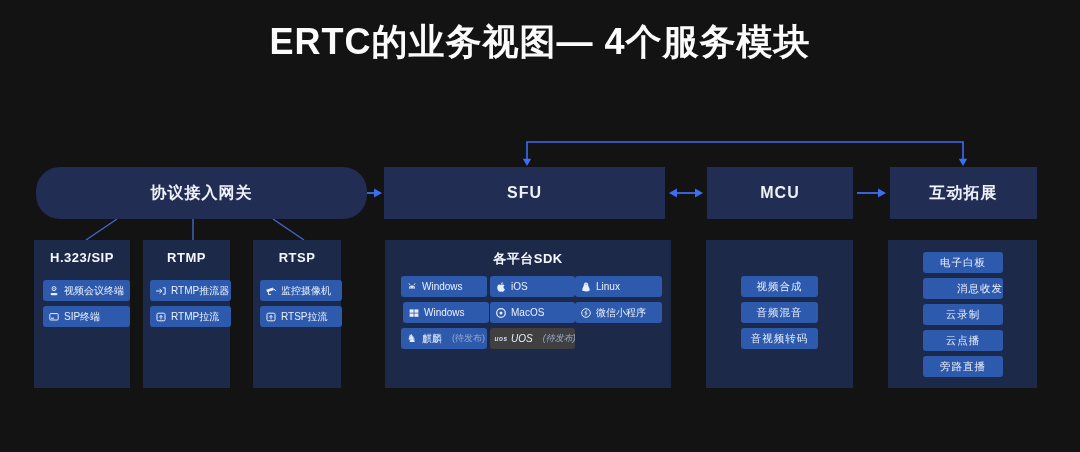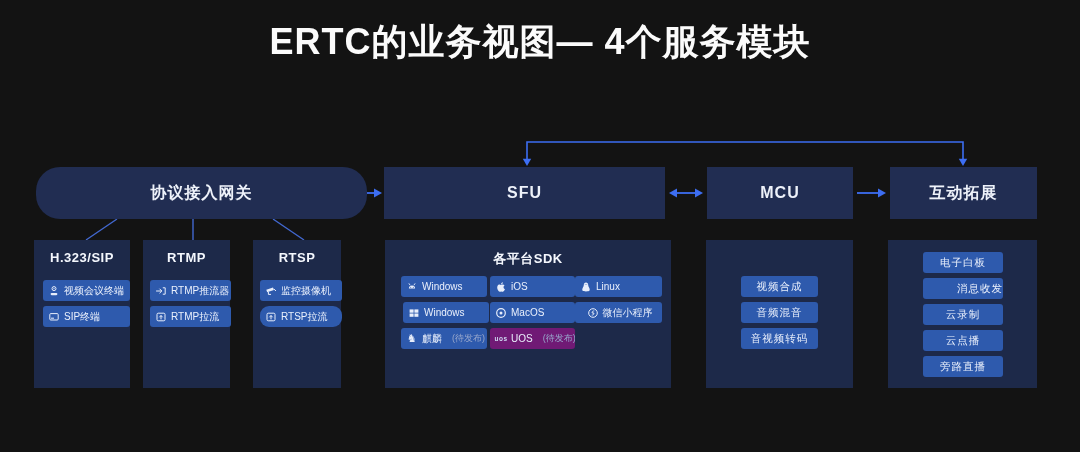--- a/index.html
+++ b/index.html
@@ -23,21 +23,21 @@
     position:absolute;top:10px;left:0;width:100%;text-align:center;
     color:#f4f7fd;font-size:13px;font-weight:bold;letter-spacing:0.5px;
   }
   .chip{
     position:absolute;height:21px;background:#2e5aad;border-radius:3px;
     display:flex;align-items:center;color:#eaf0fc;font-size:10px;
     white-space:nowrap;overflow:hidden;
   }
   .chip.icon-chip{padding:0 3px 0 5px;gap:4px;justify-content:flex-start;}
   .chip.text-chip{justify-content:center;font-size:10.5px;letter-spacing:1px;}
-  .chip.chip-muted{background:#701a75;}
+  .chip.chip-muted{background:#404040;font-style:italic;}
   .chip .ic{display:flex;align-items:center;justify-content:center;width:12px;height:12px;flex:0 0 auto;}
   .chip .glyph-ic{font-size:11px;line-height:11px;color:#e8eefb;font-family:"DejaVu Sans",sans-serif;}
   .chip .uos-ic{font-size:6.5px;font-weight:bold;color:#cfdbf3;letter-spacing:0.5px;}
   .chip-suffix{color:#98a7cc;font-size:9px;margin-left:6px;}
   svg.overlay{position:absolute;left:0;top:0;pointer-events:none;}
   .icsvg{display:block;}
 </style>
 </head>
 <body>
 
@@ -134,21 +134,21 @@
     <div class="chip icon-chip" style="left:7px;top:40px;width:74px;">
       <span class="ic">
         <svg class="icsvg" width="12" height="12" viewBox="0 0 12 12">
           <path d="M1.3 4.7 8 2.4l.9 2.5-6.7 2.3z" fill="#e8eefb"></path>
           <path d="M3.4 7.4v2h2.2" fill="none" stroke="#e8eefb" stroke-width="1" stroke-linecap="round"></path>
           <path d="M9.2 4.3l1.5 1.4" stroke="#e8eefb" stroke-width="1" stroke-linecap="round"></path>
         </svg>
       </span>
       <span>监控摄像机</span>
     </div>
-    <div class="chip icon-chip" style="left:7px;top:66px;width:74px;border-radius:9px;">
+    <div class="chip icon-chip" style="left:7px;top:66px;width:74px;">
       <span class="ic">
         <svg class="icsvg" width="12" height="12" viewBox="0 0 12 12">
           <rect x="2" y="2.2" width="8" height="7.6" rx="1.2" fill="none" stroke="#e8eefb" stroke-width="1"></rect>
           <path d="M6 8V4.8" stroke="#e8eefb" stroke-width="1" stroke-linecap="round"></path>
           <path d="M4.6 6 6 4.5 7.4 6" fill="none" stroke="#e8eefb" stroke-width="1" stroke-linecap="round" stroke-linejoin="round"></path>
         </svg>
       </span>
       <span>RTSP拉流</span>
     </div>
   </div>
@@ -200,21 +200,21 @@
     </div>
     <div class="chip icon-chip" style="left:105px;top:62px;width:77px;">
       <span class="ic">
         <svg class="icsvg" width="12" height="12" viewBox="0 0 12 12">
           <circle cx="6" cy="6" r="4.3" fill="none" stroke="#e8eefb" stroke-width="1.2"></circle>
           <circle cx="6" cy="6" r="1.5" fill="#e8eefb"></circle>
         </svg>
       </span>
       <span>MacOS</span>
     </div>
-    <div class="chip icon-chip" style="left:190px;top:62px;width:79px;justify-content:center;">
+    <div class="chip icon-chip" style="left:190px;top:62px;width:79px;">
       <span class="ic">
         <svg class="icsvg" width="12" height="12" viewBox="0 0 12 12">
           <circle cx="6" cy="6" r="4.3" fill="none" stroke="#e8eefb" stroke-width="1"></circle>
           <path d="M6.9 3.9c-1.1 0-1.8.7-1.8 1.5 0 .9.9 1.1 1.1 1.1M5.1 8.1c1.1 0 1.8-.7 1.8-1.5 0-.9-.9-1.1-1.1-1.1" fill="none" stroke="#e8eefb" stroke-width="0.9" stroke-linecap="round"></path>
         </svg>
       </span>
       <span>微信小程序</span>
     </div>
 
     <div class="chip icon-chip" style="left:16px;top:88px;width:78px;">

